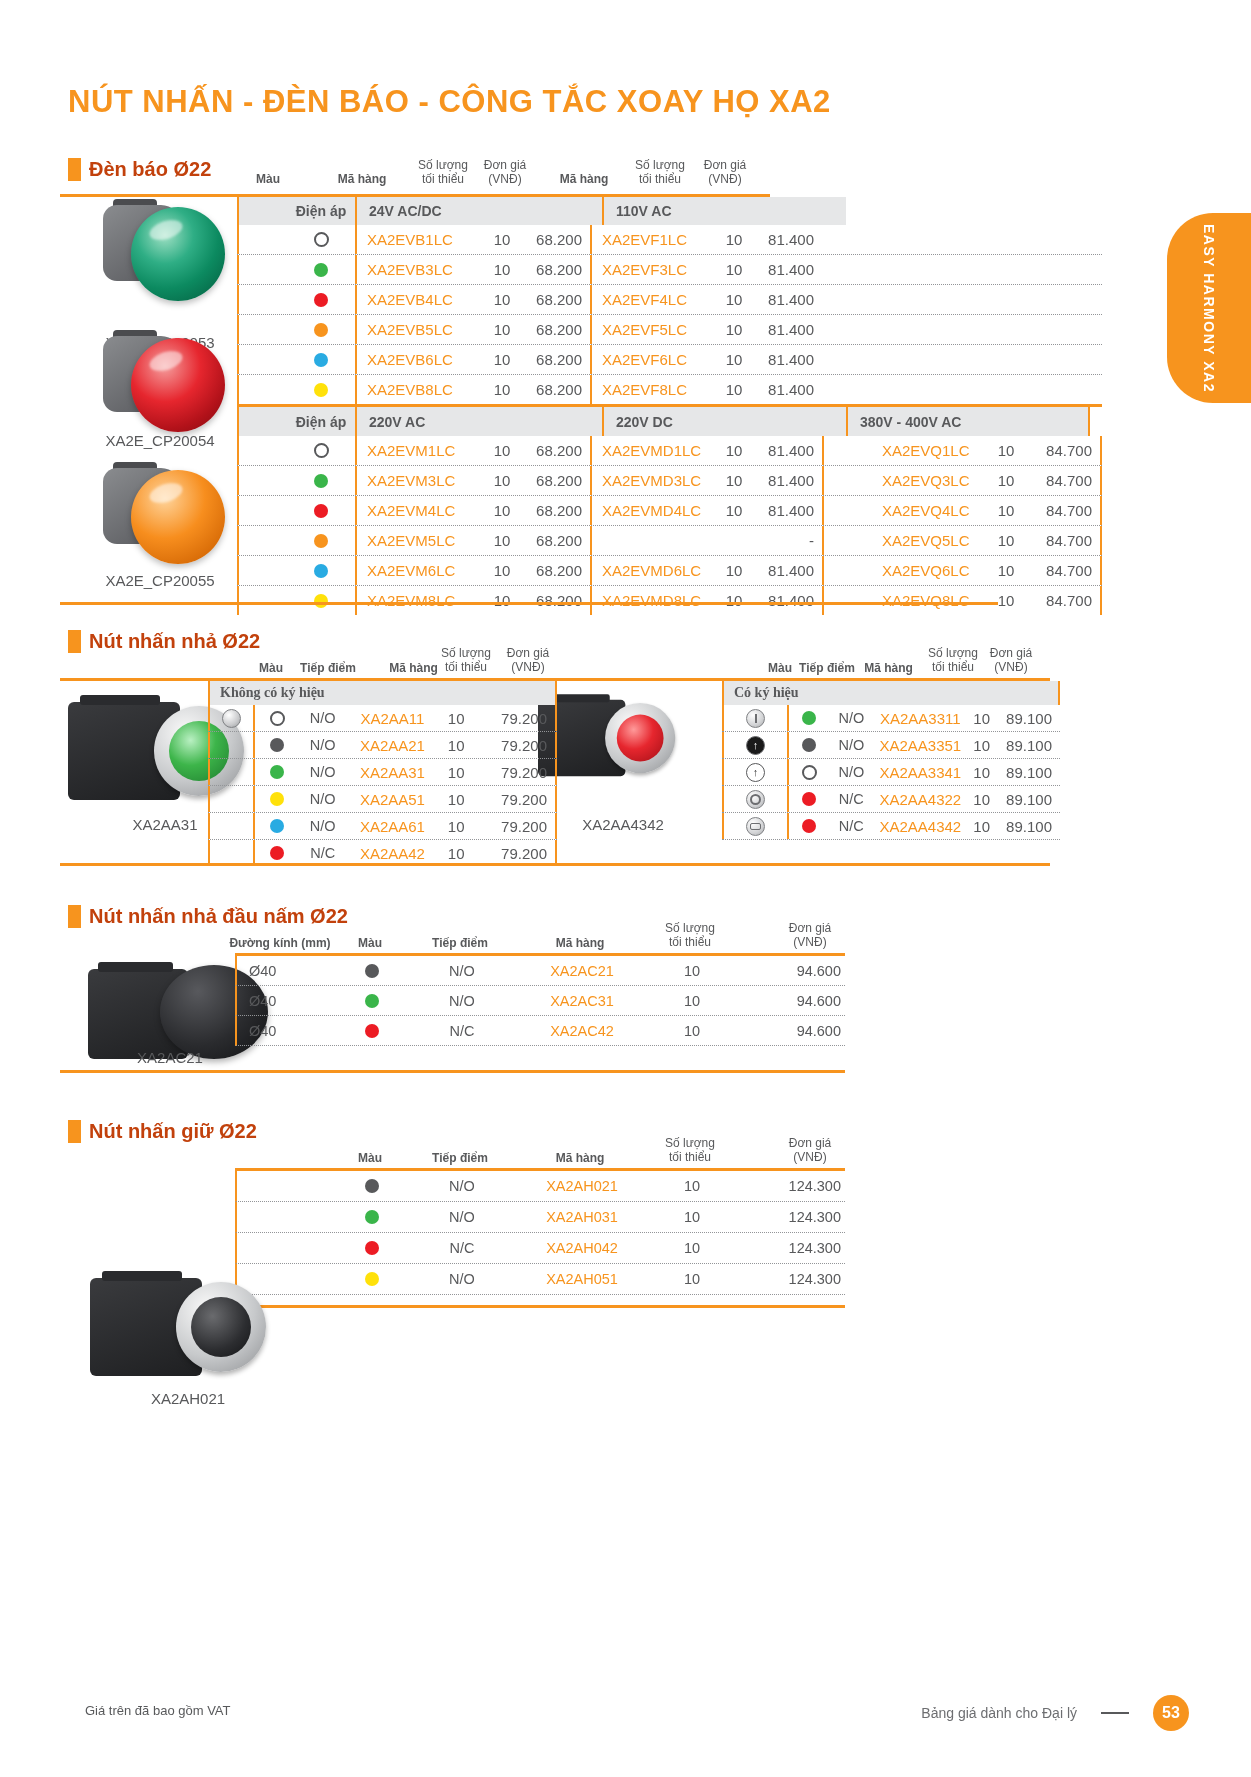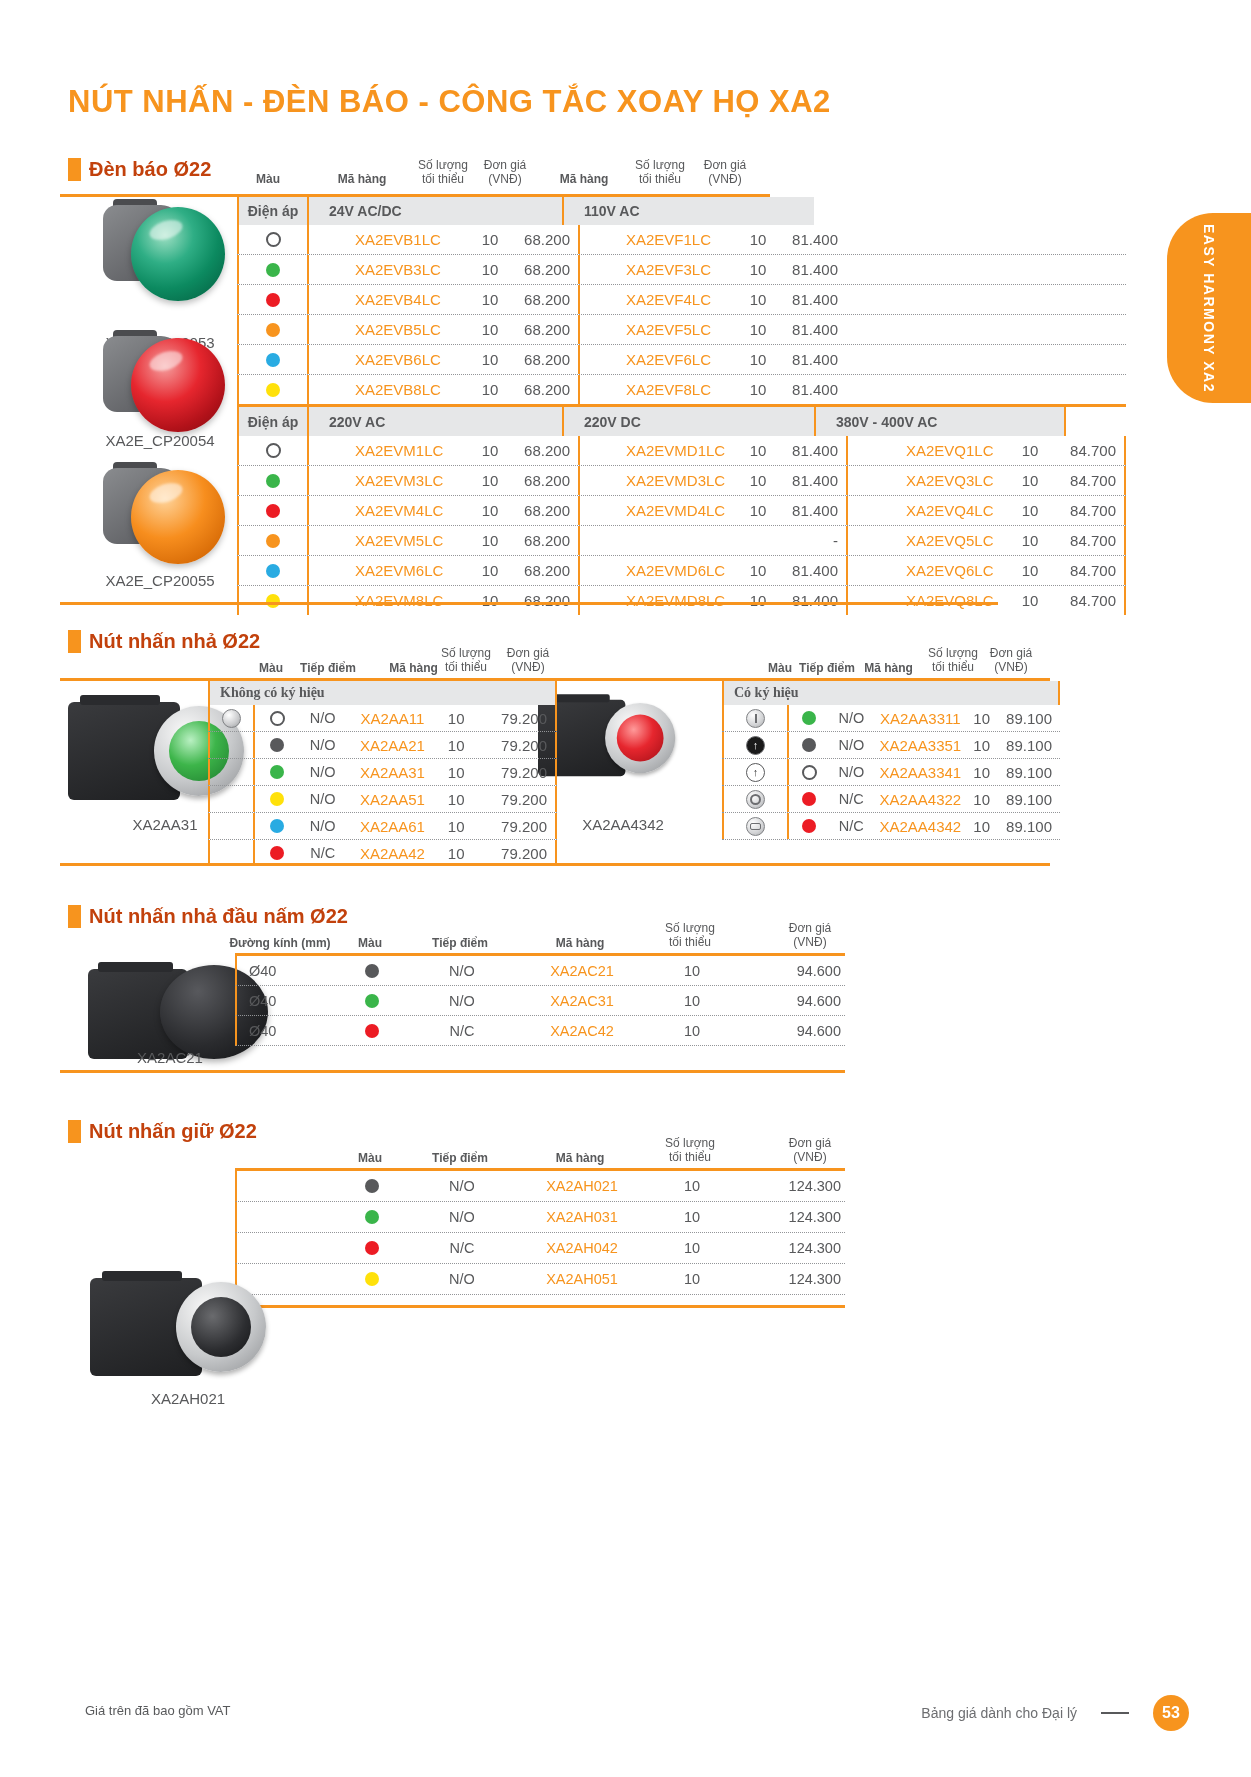--- a/index.html
+++ b/index.html
@@ -17,30 +17,30 @@
   .colhead i{display:block;}
 
   .rule{position:absolute;height:3px;background:#f7941e;}
   .bandcell{background:#e6e7e8;display:flex;align-items:center;font-size:14px;font-weight:bold;color:#58595b;}
   .rowsep{border-bottom:1px dotted #939598;}
 
   
   .s1rows{position:absolute;left:177px;top:49px;}
   .s1r{display:flex;height:29px;align-items:center;}
   .s1r.hd{height:28px;}
-  .volt{width:68px;display:flex;align-items:center;justify-content:center;border-left:2px solid #f7941e;height:100%;}
+  .volt{width:68px;display:flex;align-items:center;justify-content:center;border-left:2px solid #f7941e;height:100%;padding-left:48px;}
   .grp{display:flex;align-items:center;height:100%;border-left:2px solid #f7941e;}
-  .g1,.g2{width:233px;padding-left:36px;}
+  .g1,.g2{width:233px;}
   .g2{width:230px;}
   .g3{width:228px;border-right:2px solid #f7941e;padding-left:48px;}
   .cc{flex:1;padding-left:10px;color:#f7941e;font-size:15px;white-space:nowrap;overflow:hidden;}
   .cq{width:40px;text-align:center;font-size:15px;}
   .cp{width:60px;text-align:right;padding-right:8px;font-size:15px;}
   .g3 .cq{width:44px;} .g3 .cp{width:64px;}
-  .bh{padding-left:20px;}
+  .bh{padding-left:12px;}
 
   
   .t2{position:absolute;}
   .t2 .bandhead{display:flex;height:24px;}
   .t2 .bandhead .bandcell{flex:1;padding-left:10px;border-left:2px solid #f7941e;border-right:2px solid #f7941e;font-family:Liberation Serif, serif;}
   .t2r{display:flex;height:26px;align-items:center;font-size:14.5px;}
   .symc{display:flex;align-items:center;justify-content:center;border-left:2px solid #f7941e;border-right:2px solid #f7941e;height:100%;box-sizing:border-box;}
   .t2 .dotc{display:flex;align-items:center;justify-content:center;}
   .t2 .con{text-align:center;}
   .t2 .cc{padding-left:0;text-align:center;}

